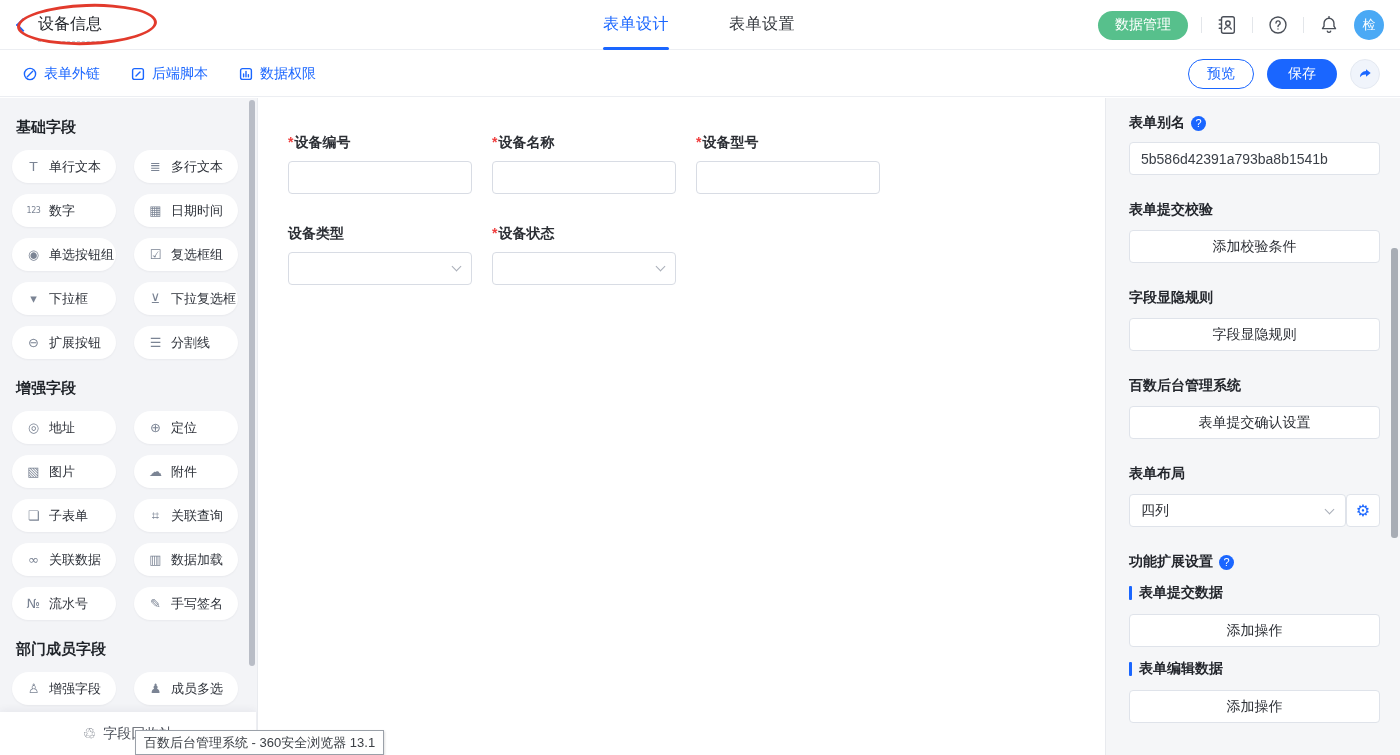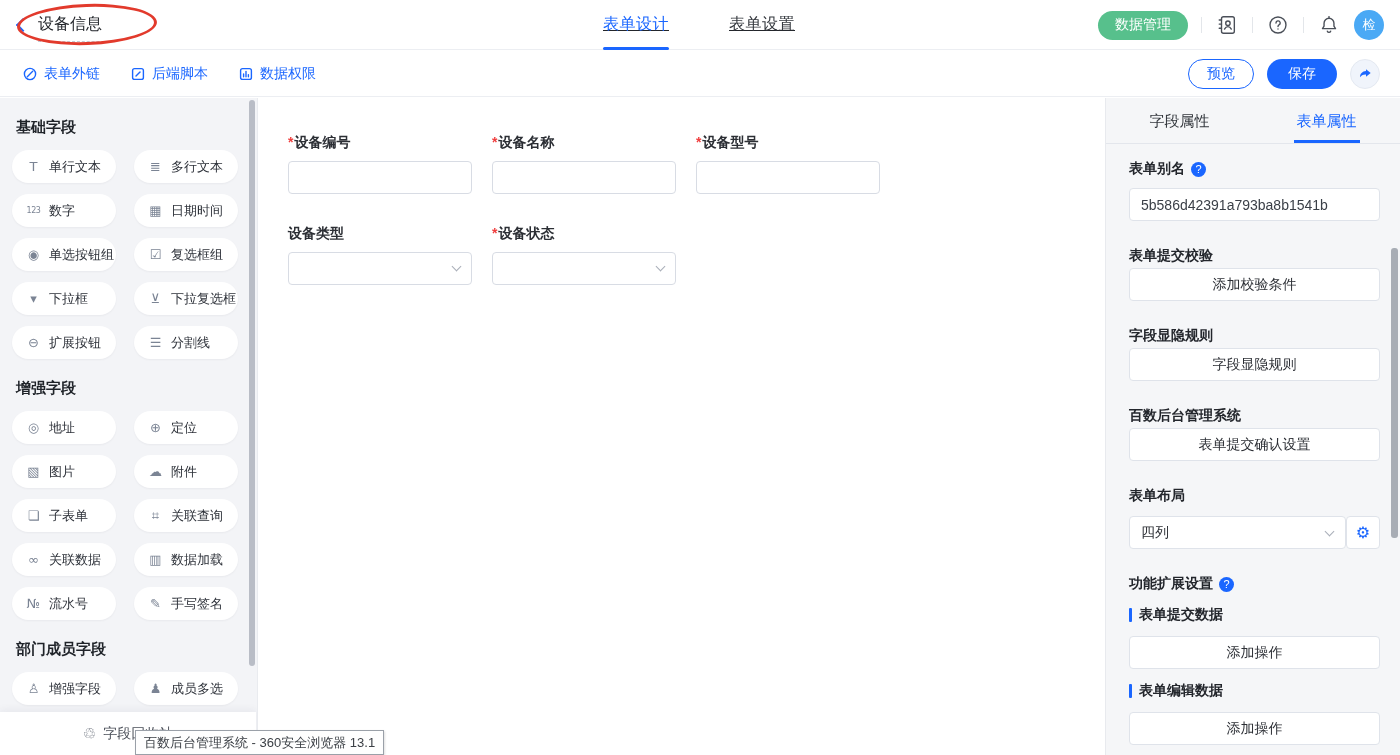--- a/index.html
+++ b/index.html
@@ -12,21 +12,21 @@
        font-family:"Liberation Sans","DejaVu Sans",sans-serif; color:var(--ink); font-size:14px;}
 
   
   .header{position:absolute; top:0; left:0; right:0; height:50px; background:#fff; border-bottom:1px solid var(--line); z-index:5;}
   .back-chev{position:absolute; left:18px; top:20px; width:10px; height:10px;
              border-left:2px solid var(--accent); border-bottom:2px solid var(--accent); transform:rotate(45deg);}
   .hd-title{position:absolute; left:38px; top:14px; font-size:16px; color:var(--ink);}
   .hd-dash{position:absolute; left:38px; top:41px; width:76px; border-top:1px dashed #c6cad2;}
   .red-ellipse{position:absolute; left:17px; top:4px; width:140px; height:41px; border:3px solid var(--annot);
                border-radius:50%; transform:rotate(-2deg); z-index:9; pointer-events:none;}
-  .hd-tabs{position:absolute; left:603px; top:0; height:50px; display:flex; gap:60px;text-decoration:underline;}
+  .hd-tabs{position:absolute; left:603px; top:0; height:50px; display:flex; gap:60px;}
   .hd-tab{position:relative; height:50px; line-height:48px; font-size:16px; color:#33373d; cursor:pointer; letter-spacing:.5px;}
   .hd-tab.active{color:var(--accent);}
   .hd-tab.active .tab-underline{position:absolute; left:0; right:0; bottom:0; height:3px; background:var(--accent); border-radius:2px;}
   .hd-right{position:absolute; right:16px; top:0; height:50px; display:flex; align-items:center; gap:13px;}
   .green-btn{height:29px; padding:0 17px; border:none; border-radius:15px; background:var(--green);
              color:#fff; font-size:14px; display:flex; align-items:center; cursor:pointer;
              font-family:inherit;}
   .hd-sep{width:1px; height:16px; background:#e3e6ea;}
   .hd-ic{width:24px; height:24px; display:flex; align-items:center; justify-content:center; color:#4a4f58; cursor:pointer;}
   .avatar{width:30px; height:30px; border-radius:50%; background:var(--avatar); color:#fff; font-size:13px;
@@ -81,21 +81,21 @@
   .pn-tab{flex:1; text-align:center; line-height:45px; font-size:15px; color:#33373d; position:relative; cursor:pointer;}
   .pn-tab.active{color:var(--accent);}
   .pn-tab.active .tab-underline{position:absolute; left:50%; bottom:0; transform:translateX(-50%); width:66px; height:3px; background:var(--accent);}
   .pn-body{padding:16px 20px 0 23px;}
   .pn-h{font-size:14px; font-weight:bold; color:#23262c; display:flex; align-items:center;}
   .q-badge{display:inline-flex; width:15px; height:15px; border-radius:50%; background:var(--accent); color:#fff;
            font-size:11px; align-items:center; justify-content:center; margin-left:6px; font-weight:normal; cursor:pointer;}
   .alias-input{margin-top:10px; width:100%; height:33px; border:1px solid var(--border); border-radius:4px;
                background:#fff; outline:none; padding:0 11px; font-size:14px; color:#3a3f47; font-family:inherit;}
   .pn-section{margin-top:26px;}
-  .pn-btn{margin-top:3px; width:100%; height:33px; background:#fff; border:1px solid var(--border); border-radius:4px;
+  .pn-btn{margin-top:11px; width:100%; height:33px; background:#fff; border:1px solid var(--border); border-radius:4px;
           font-size:14px; color:#2c2f35; cursor:pointer; font-family:inherit;}
   .layout-row{margin-top:11px; display:flex; }
   .layout-sel{position:relative; flex:1; height:33px; border:1px solid var(--border); border-radius:4px; background:#fff; cursor:pointer;}
   .layout-sel .val{line-height:31px; padding-left:11px; font-size:14px; color:#2c2f35;}
   .gear-btn{width:34px; height:33px; background:#fff; border:1px solid var(--border); border-radius:4px;
             color:var(--accent); font-size:16px; display:flex; align-items:center; justify-content:center; cursor:pointer;
             font-family:"DejaVu Sans",sans-serif;}
   .grp-title{margin-top:13px; display:flex; align-items:center; font-size:14px; font-weight:bold; color:#23262c;font-family:Liberation Mono, monospace;}
   .bluebar{width:3px; height:14px; background:var(--accent); margin-right:7px; border-radius:1px;}
   .grp-btn{margin-top:12px; width:100%; height:33px; background:#fff; border:1px solid var(--border); border-radius:4px;
@@ -330,24 +330,20 @@
         <div class="fld-label"><span class="req">*</span><span>设备状态</span></div>
         <div class="ctrl select">
           <div class="box"></div>
           <span class="chev"></span>
         </div>
       </div>
     </div>
 </div>
 
 <div class="panel">
-  <div class="pn-tabs" id="pn-tabs">
-      <div class="pn-tab"><span>字段属性</span></div>
-      <div class="pn-tab active"><span>表单属性</span><div class="tab-underline"></div></div>
-    </div>
   <div class="pn-body">
     <div class="pn-h">
       <span>表单别名</span>
       <span class="q-badge">?</span>
     </div>
     <input class="alias-input" value="5b586d42391a793ba8b1541b" style="">
     <div id="pn-sections">
         <div class="pn-section"><div class="pn-h">表单提交校验</div><button class="pn-btn">添加校验条件</button></div>
         <div class="pn-section"><div class="pn-h">字段显隐规则</div><button class="pn-btn">字段显隐规则</button></div>
         <div class="pn-section"><div class="pn-h">百数后台管理系统</div><button class="pn-btn">表单提交确认设置</button></div>

